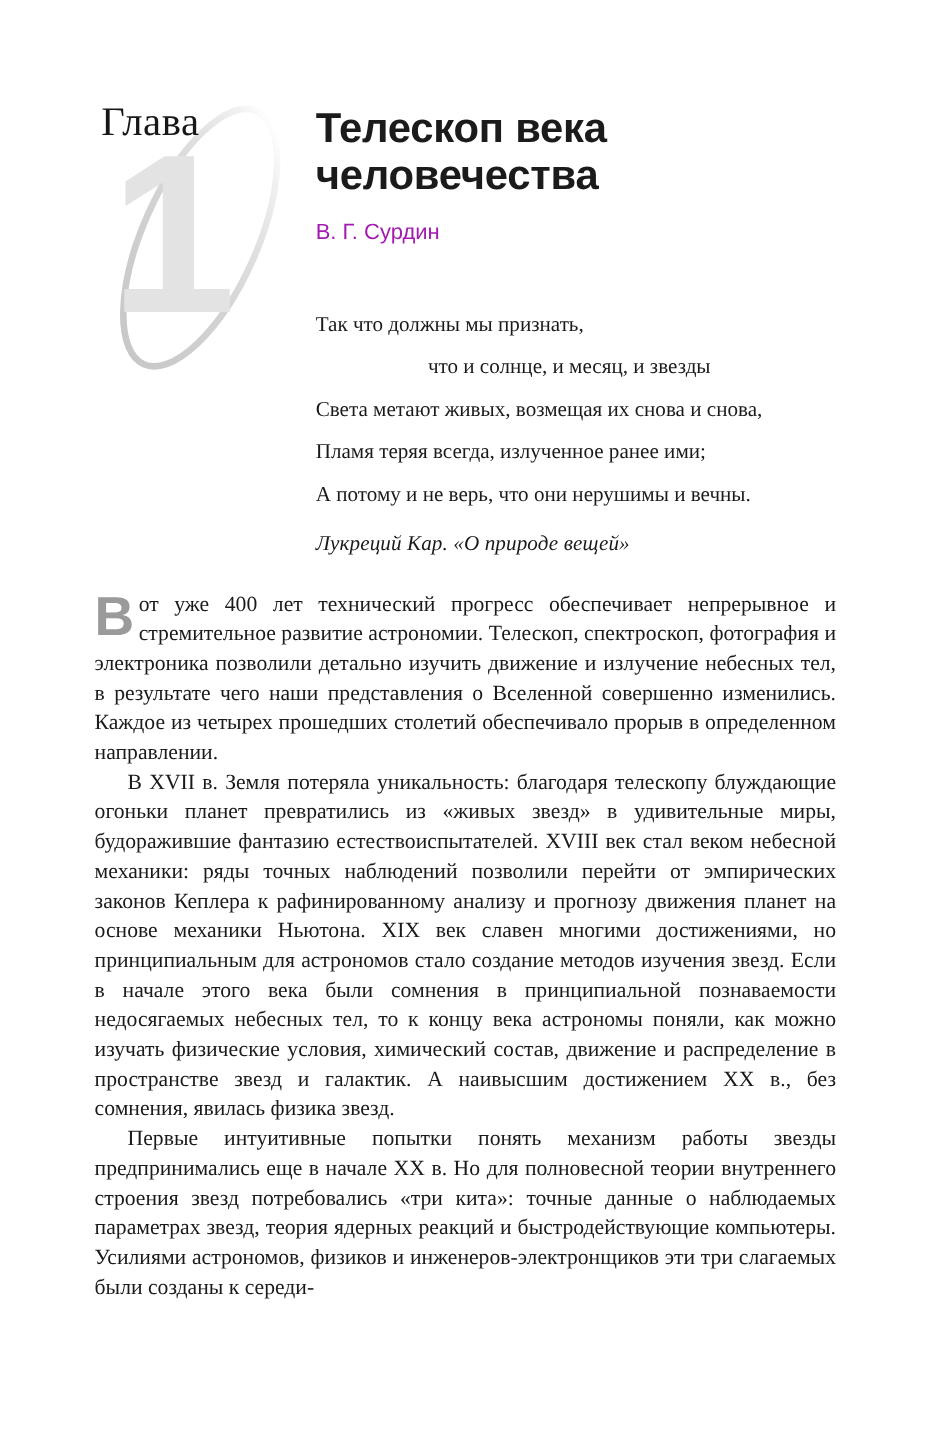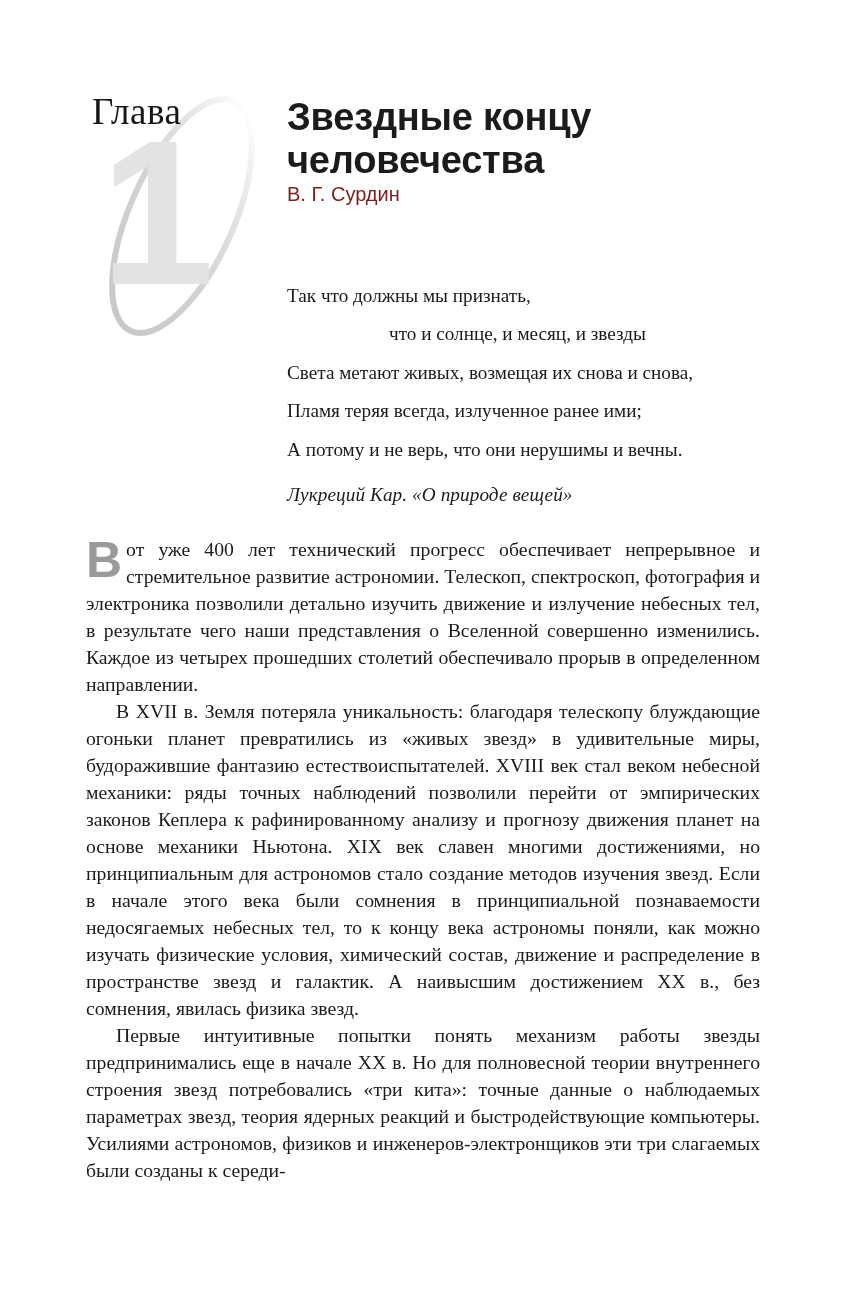--- a/index.html
+++ b/index.html
@@ -78,26 +78,26 @@
     font-size: 38px;
     line-height: 43px;
     color: #1b1b1b;
     letter-spacing: -0.2px;
     margin: 0;
   }
   .chapter-title .tline {
     display: block;
   }
   .chapter-author {
-    margin-top: 0;
+    margin-top: 17px;
     font-family: "Liberation Sans", "DejaVu Sans", sans-serif;
     font-weight: 400;
     font-size: 20px;
     line-height: 24px;
-    color: #7f1d1d;
+    color: #a21caf;
   }
 
   
   .epigraph {
     position: absolute;
     left: 287px;
     top: 271px;
     width: 480px;
     font-family: "Liberation Serif", "DejaVu Serif", serif;
     font-size: 19.2px;
@@ -171,21 +171,21 @@
         </linearGradient>
       </defs>
       <ellipse cx="100" cy="130" rx="52" ry="126" transform="rotate(24 100 130)" fill="none" stroke="url(#swooshGrad)" stroke-width="6"></ellipse>
     </svg>
     <div class="chapter-number">1</div>
     <div class="chapter-word">Глава</div>
   </div>
 
   <div class="title-block">
     <h1 class="chapter-title">
-      <span class="tline">Звездные концу</span>
+      <span class="tline">Телескоп века</span>
       <span class="tline">человечества</span>
     </h1>
     <div class="chapter-author">В. Г. Сурдин</div>
   </div>
 
   <div class="epigraph">
     <span class="ep-line">Так что должны мы признать,</span>
     <span class="ep-line indented">что и солнце, и месяц, и звезды</span>
     <span class="ep-line">Света метают живых, возмещая их снова и снова,</span>
     <span class="ep-line">Пламя теряя всегда, излученное ранее ими;</span>

